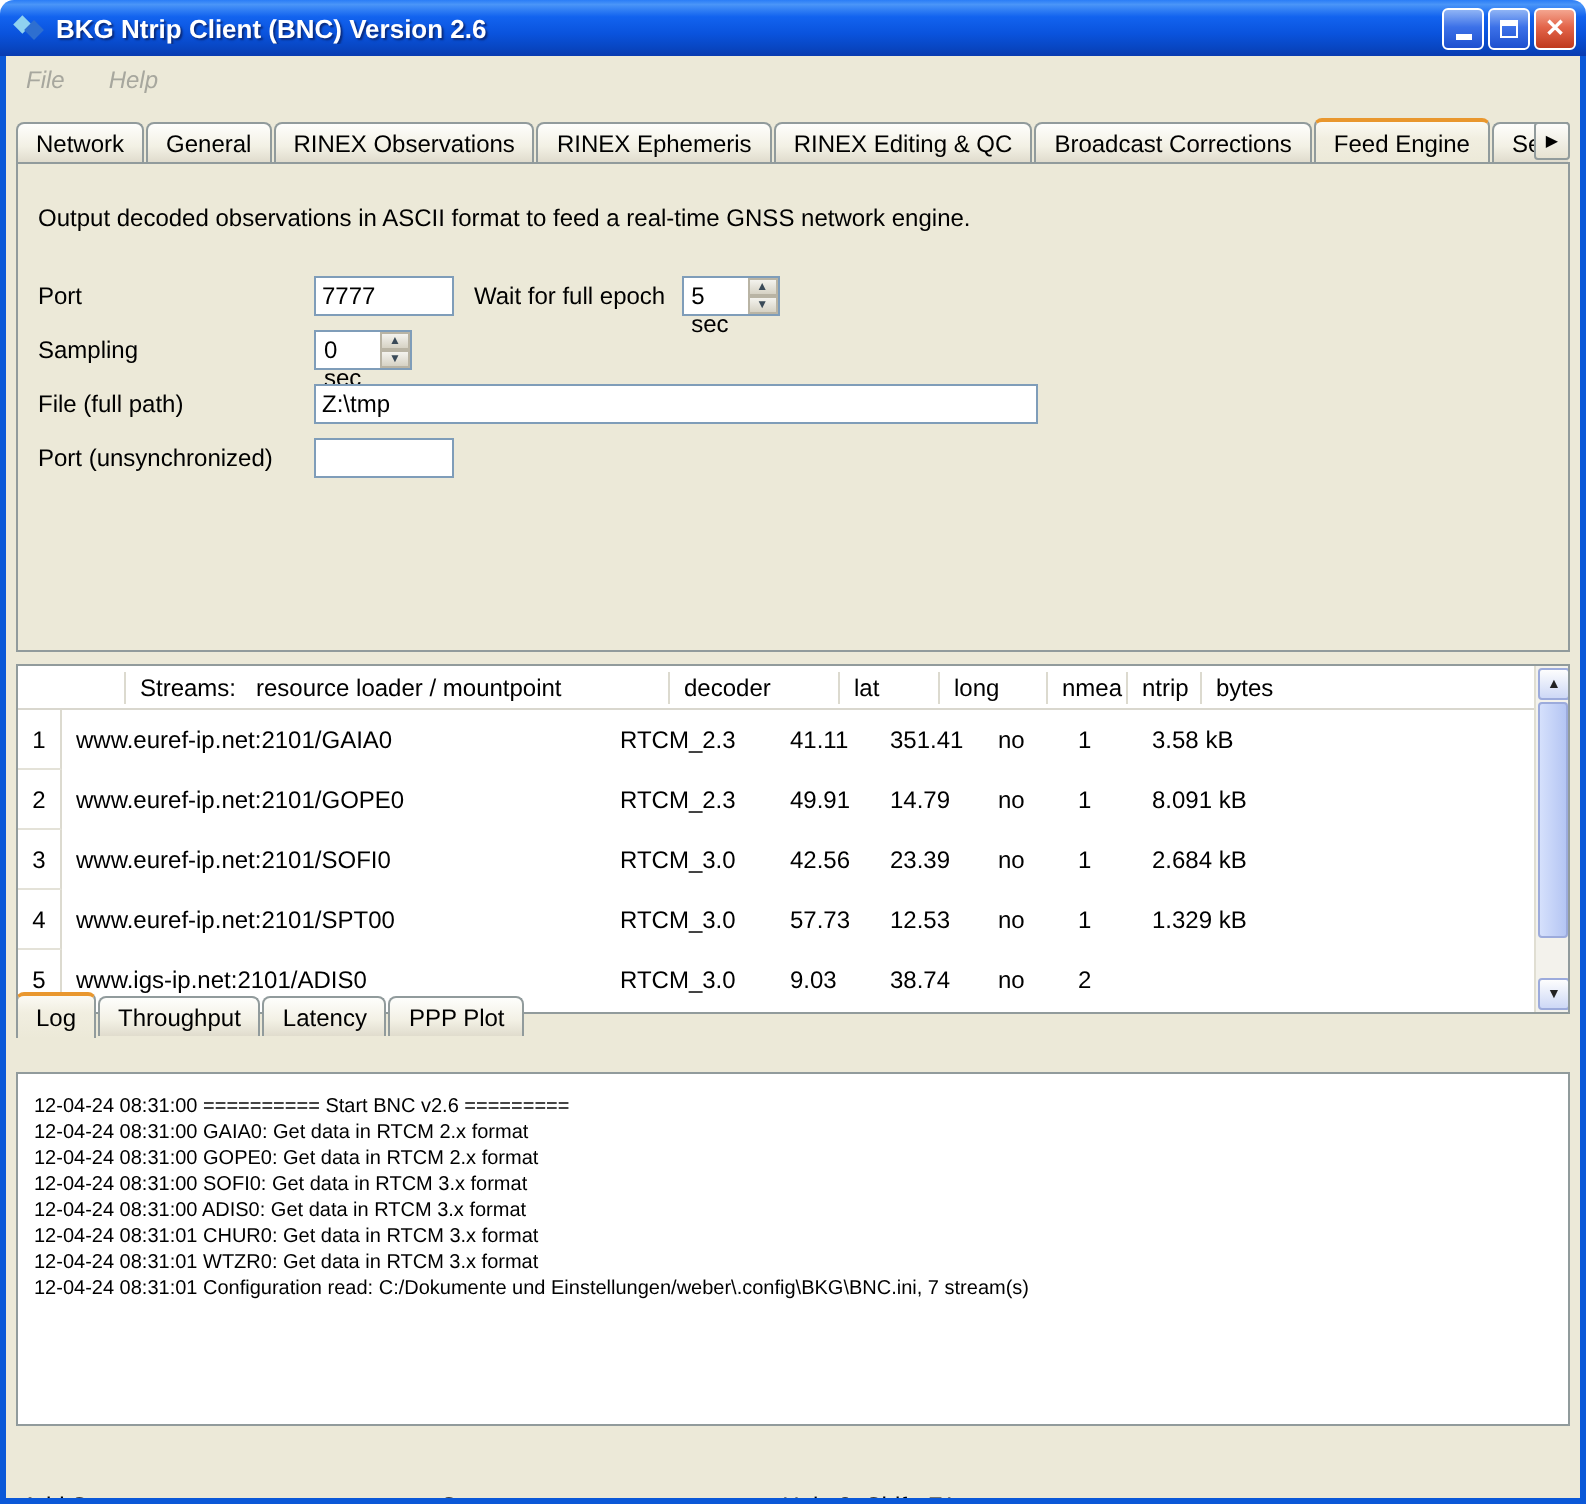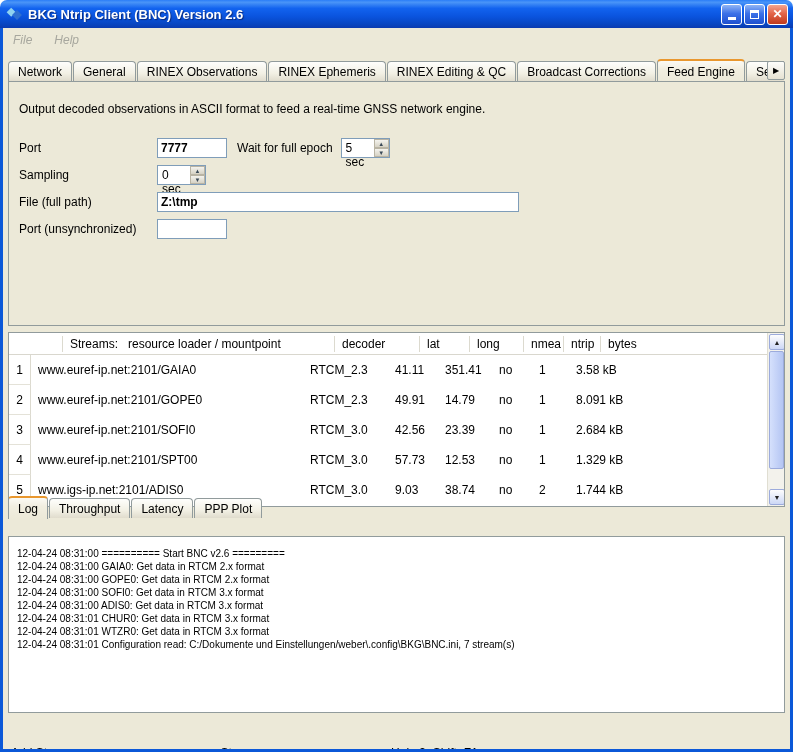--- a/index.html
+++ b/index.html
@@ -76,21 +76,21 @@
     margin: 0 5px; height: 245px; flex: none;
     border: 1px solid #919b9c; background: #ece9d8;
     padding: 20px 10px 0; position: relative; z-index: 2;
   }
   .desc { margin-bottom: 22px; }
   .frow { display: flex; align-items: center; height: 20px; margin-bottom: 7px; }
   .flabel { width: 138px; flex: none; }
   .tinput {
     height: 20px; border: 1px solid #7f9db9; background: #fff;
     font-family: "Liberation Sans", sans-serif; font-size: 12px;
-    padding: 1px 3px; margin: 0; font-weight: bold;
+    padding: 1px 3px; margin: 0;
   }
   .w70 { width: 70px; } .w362 { width: 362px; }
   .midlabel { margin-left: 10px; margin-right: 8px; }
   .spin { display: flex; height: 20px; border: 1px solid #7f9db9; background: #fff; }
   .spin .val { width: 32px; padding: 2px 0 0 4px; }
   .spin .arrows { width: 15px; display: flex; flex-direction: column; }
   .spin-btn {
     flex: 1; display: flex; align-items: center; justify-content: center;
     font-size: 6px; color: #3a4a58;
     background: linear-gradient(to bottom, #f4f3ee, #d6d2c4);
@@ -300,21 +300,20 @@
         <span class="td">1.329 kB</span>
       </div>
       <div class="tgrid trow">
         <span class="tnum">5</span>
         <span class="td">www.igs-ip.net:2101/ADIS0</span>
         <span class="td">RTCM_3.0</span>
         <span class="td">9.03</span>
         <span class="td">38.74</span>
         <span class="td">no</span>
         <span class="td">2</span>
-        <span class="td">1.744 kB</span>
       </div>
 
       <div class="vscroll">
         <div class="sb-btn sb-up">
             <span>▲</span>
           </div>
         <div class="sb-thumb"></div>
         <div class="sb-btn sb-down">
             <span>▼</span>
           </div>

